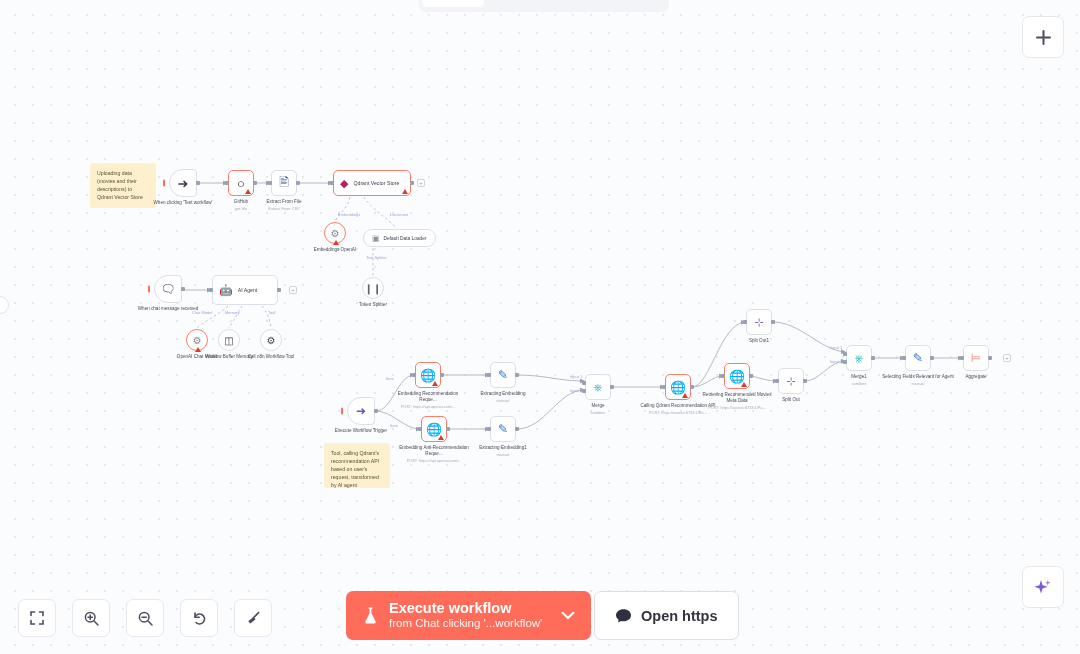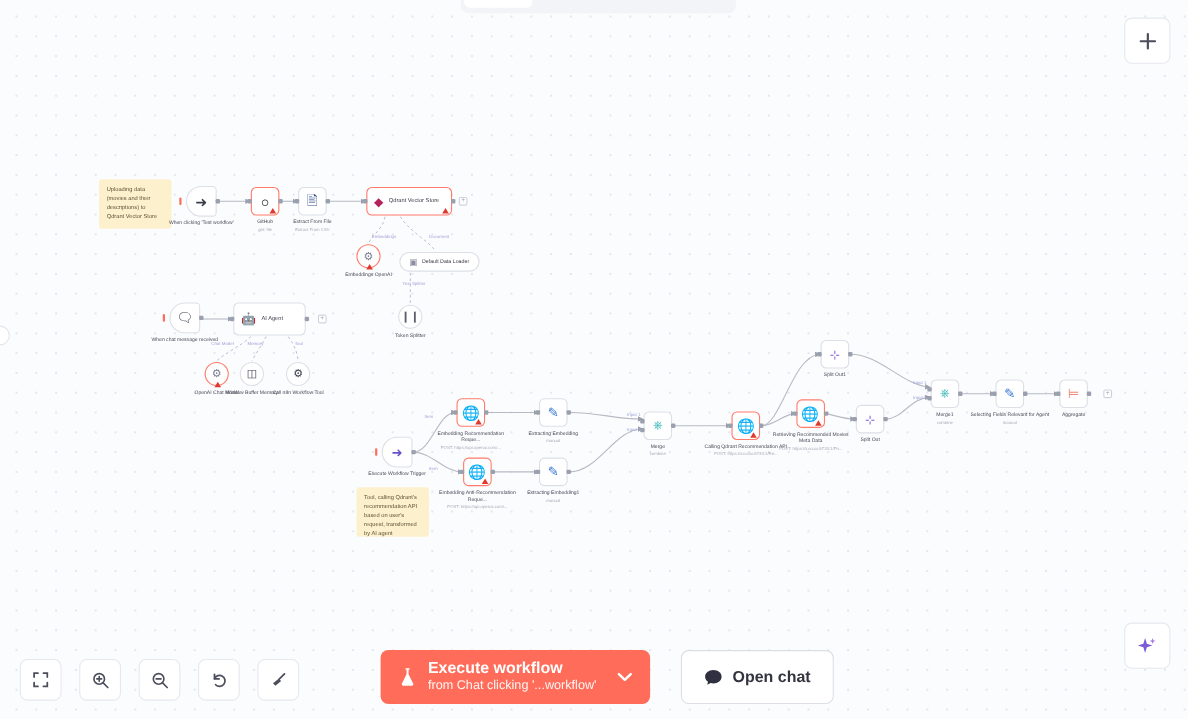--- a/index.html
+++ b/index.html
@@ -44,21 +44,21 @@
   #add-node-btn { left: 1022px; top: 16px; width: 42px; height: 42px; }
   #ai-assistant-btn { left: 1022px; top: 566px; width: 42px; height: 42px; }
 
   
   #zoom-toolbar { position: absolute; left: 18px; bottom: 17px; display: flex; gap: 16px; z-index: 35; }
   #zoom-toolbar .fbtn { position: relative; left: auto; top: auto; }
 
   
   #action-bar {
     position: absolute; left: 346px; bottom: 14px;
-    display: flex; gap: 28px; align-items: stretch; z-index: 36;
+    display: flex; gap: 3px; align-items: stretch; z-index: 36;
   }
   #execute-workflow-button {
     background: #ff6d5a; border-radius: 7px; color: #fff;
     display: flex; align-items: center; gap: 10px;
     padding: 9px 8px 9px 16px; min-width: 245px; border: none;
   }
   .exec-text { display: flex; flex-direction: column; line-height: 1.18; text-align: left; }
   .exec-main { font-size: 14.5px; font-weight: 600; }
   .exec-sub  { font-size: 11.5px; opacity: .93; }
   .exec-caret { margin-left: auto; padding: 0 8px; display:flex; align-items:center; }
@@ -519,17 +519,17 @@
       <span class="exec-caret">
         <svg width="14" height="9" viewBox="0 0 14 9" fill="none" stroke="#ffffff" stroke-width="2.2" stroke-linecap="round" stroke-linejoin="round">
           <path d="M1.6 1.8 L7 7 L12.4 1.8"></path>
         </svg>
       </span>
     </button>
     <button id="open-chat-button">
       <svg width="17" height="16" viewBox="0 0 17 16" fill="#2f3140">
         <path d="M8.5 1.2 C4.2 1.2 1 3.9 1 7.2 c0 1.8 1 3.4 2.6 4.5 l-0.6 2.9 l3.1 -1.6 c0.8 0.2 1.6 0.3 2.4 0.3 c4.3 0 7.5 -2.7 7.5 -6.1 S12.8 1.2 8.5 1.2 z"></path>
       </svg>
-      <span>Open chat</span>
+      <span>Open https</span>
     </button>
   </div>
 
 </div>
 
 </body></html>

